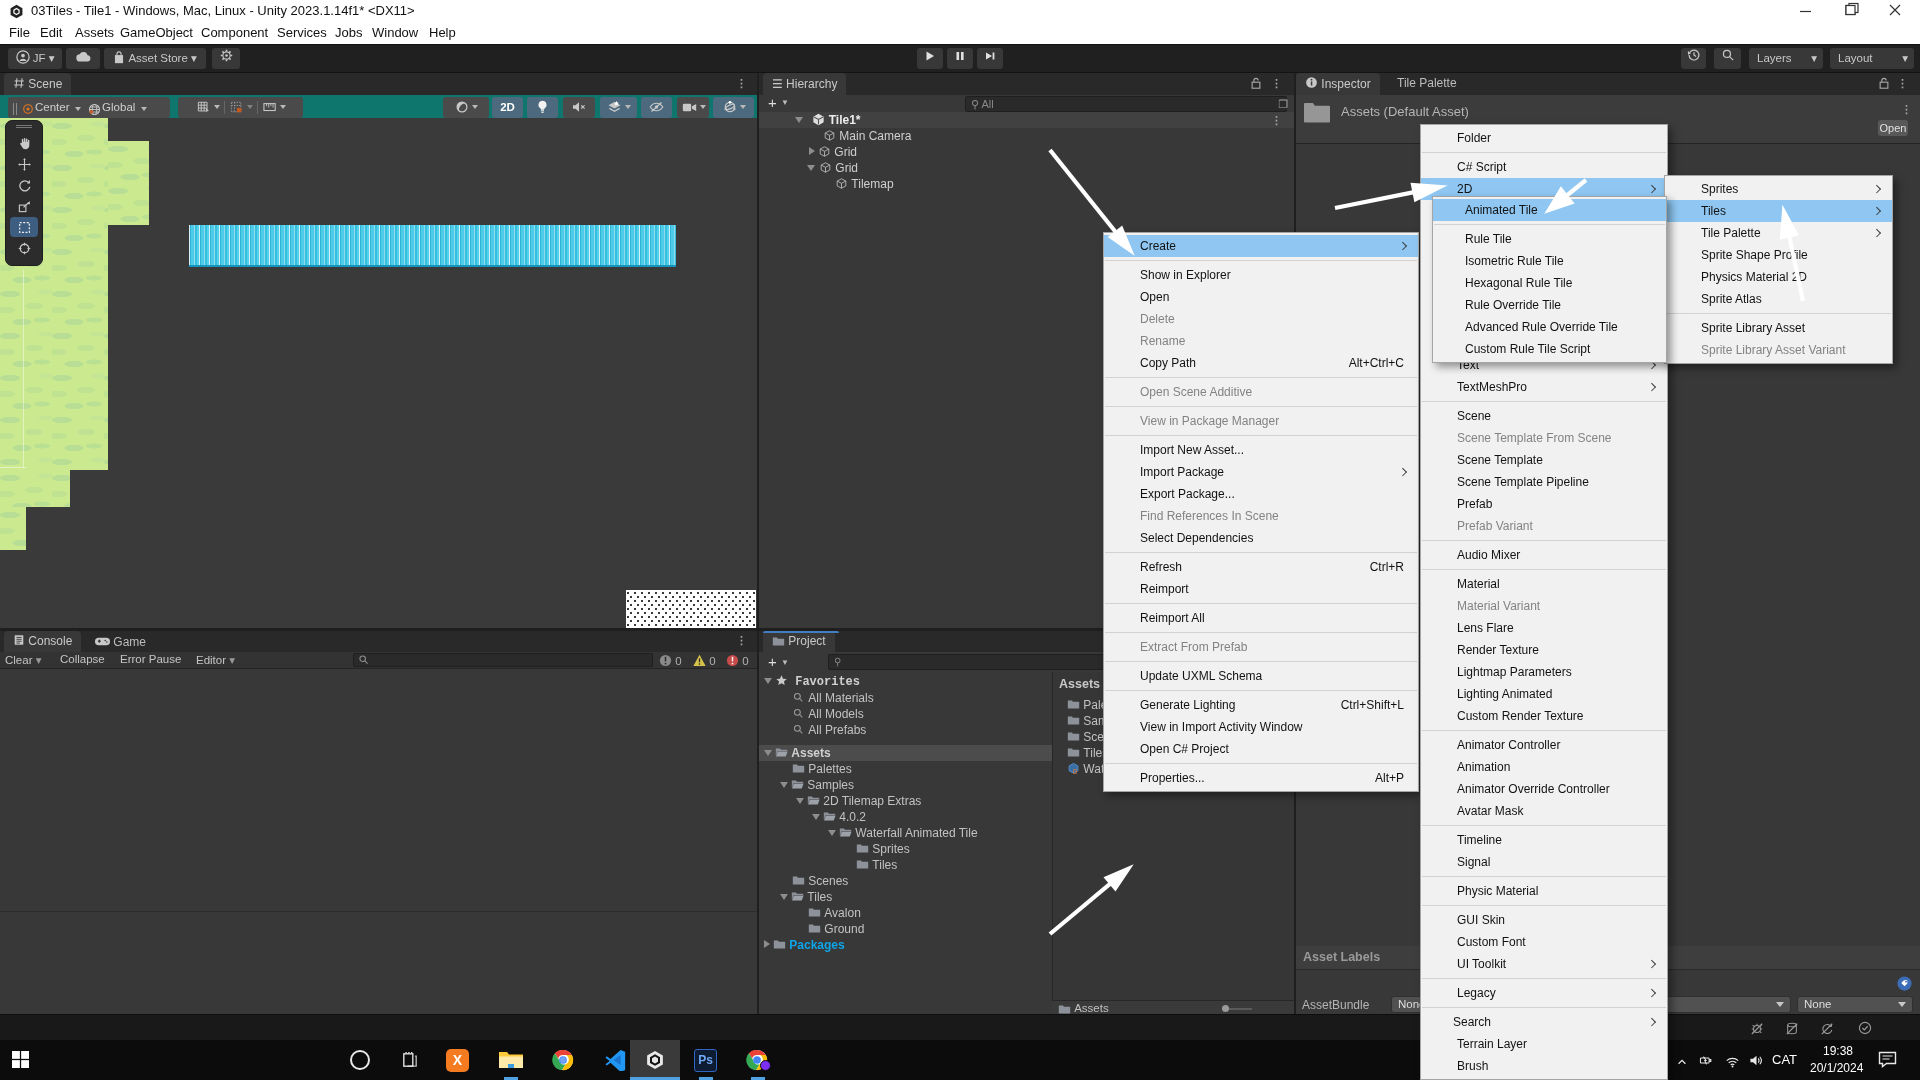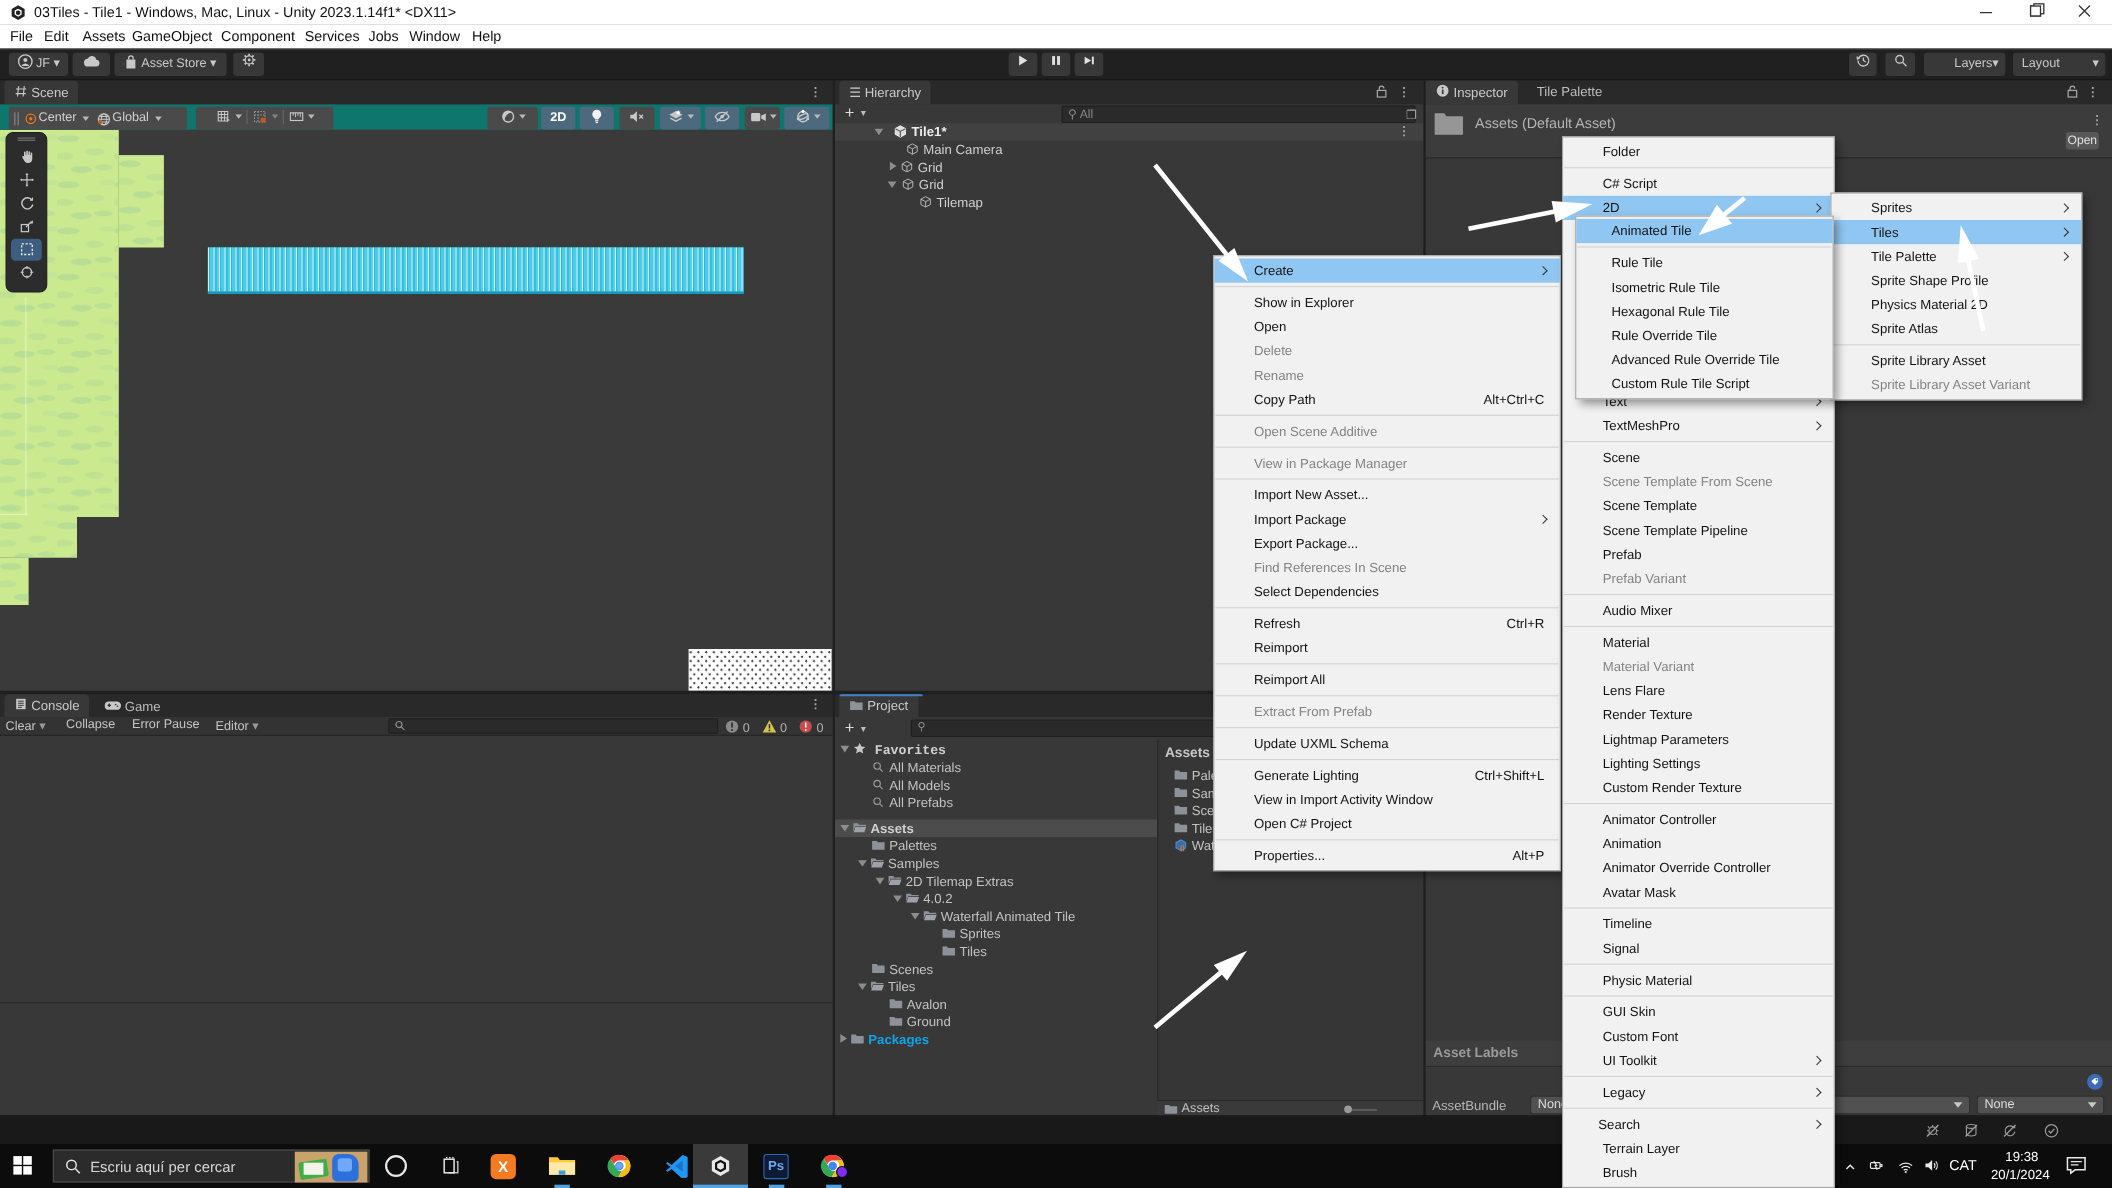--- a/index.html
+++ b/index.html
@@ -104,21 +104,21 @@
       </svg></div>
  <div class="tbtn" style="left:1681px;width:25px"><svg width="14" height="14" viewBox="0 0 16 16">
         <path d="M3.2 5.2A5.6 5.6 0 1 1 2.4 8" fill="none" stroke="#c8c8c8" stroke-width="1.4"></path>
         <path fill="#c8c8c8" d="M1 3.4 4.6 6 1.2 7.6z"></path>
         <path d="M8 4.8V8l2.4 1.6" fill="none" stroke="#c8c8c8" stroke-width="1.4"></path>
       </svg></div>
  <div class="tbtn" style="left:1714px;width:27px"><svg width="14" height="14" viewBox="0 0 16 16">
         <circle cx="6.8" cy="6.8" r="4" fill="none" stroke="#c8c8c8" stroke-width="1.4"></circle>
         <path d="m9.9 9.9 4 4" fill="none" stroke="#c8c8c8" stroke-width="1.4"></path>
       </svg></div>
- <div class="tbtn" style="left:1749px;width:74px;text-align:right;padding-left:8px">Layers<span style="float:right;margin-right:6px">▾</span></div>
+ <div class="tbtn" style="left:1749px;width:74px;text-align:left;padding-left:8px">Layers<span style="float:right;margin-right:6px">▾</span></div>
  <div class="tbtn" style="left:1830px;width:84px;text-align:left;padding-left:8px">Layout<span style="float:right;margin-right:6px">▾</span></div>
 </div>
 
 <div class="tabbar" style="left:0;top:73px;width:757px;height:22px">
  <div class="tab" style="left:4px"><svg width="12" height="12" viewBox="0 0 14 14">
         <g stroke="#c8c8c8" stroke-width="1.2">
           <path d="M4.6 1.5 3.4 12.5M10.6 1.5 9.4 12.5M1.8 4.6h10.8M1.4 9.4h10.8"></path>
         </g>
       </svg><span style="vertical-align:1px">&nbsp;Scene</span></div>
  <span class="dots3 abs" style="right:10px;top:4px">⋮</span>
@@ -512,35 +512,20 @@
 
 <div id="taskbar" class="panel" style="left:0;top:1040px;width:1920px;height:40px;background:#0c0c0c;z-index:40">
  <svg class="abs" style="left:12px;top:11px" width="17" height="17" viewBox="0 0 16 16">
       <g fill="#fff">
         <rect x="0" y="0" width="7.4" height="7.4"></rect>
         <rect x="8.6" y="0" width="7.4" height="7.4"></rect>
         <rect x="0" y="8.6" width="7.4" height="7.4"></rect>
         <rect x="8.6" y="8.6" width="7.4" height="7.4"></rect>
       </g>
     </svg>
- <div class="abs" style="left:48px;top:5px;width:288px;height:30px;background:#2b2b2b;border:1px solid #4d4d4d">
-  <svg class="abs" style="left:10px;top:7px" width="15" height="15" viewBox="0 0 16 16">
-        <g fill="none" stroke="#e8e8e8" stroke-width="1.4">
-          <circle cx="6.4" cy="6.4" r="4.6"></circle>
-          <path d="m10 10 4.4 4.4"></path>
-        </g>
-      </svg>
-  <span class="abs" style="left:33px;top:7px;color:#d6d6d6;font-size:13.5px">Escriu aquí per cercar</span>
-  <div class="abs" style="right:1px;top:1px;width:66px;height:28px;background:#caa36b;overflow:hidden">
-    <div class="abs" style="left:4px;top:8px;width:26px;height:16px;background:#3fae49;border-radius:2px;transform:rotate(-8deg)"></div>
-    <div class="abs" style="left:8px;top:10px;width:18px;height:11px;background:#f3f3e9"></div>
-    <div class="abs" style="left:34px;top:2px;width:24px;height:25px;background:#2d6fdb;border-radius:6px 10px 4px 4px"></div>
-    <div class="abs" style="left:39px;top:6px;width:13px;height:12px;background:#6ea8f7;border-radius:3px"></div>
-  </div>
- </div>
  <div class="abs" style="left:350px;top:10px;width:20px;height:20px;border:2px solid #e8e8e8;border-radius:50%"></div>
  <svg class="abs" style="left:401px;top:11px" width="18" height="18" viewBox="0 0 16 16">
       <g fill="none" stroke="#e8e8e8" stroke-width="1.2">
         <rect x="2.5" y="2.5" width="8" height="11"></rect>
         <path d="M12.5 4.5h1v9h-7.5" opacity=".8"></path>
         <path d="M4.5 0.8v1M7 0.8v1M9.5 0.8v1"></path>
       </g>
     </svg>
  <div class="abs" style="left:446px;top:9px;width:23px;height:23px;background:#f57b20;border-radius:5px;color:#fff;font-weight:bold;text-align:center;line-height:23px;font-size:14px">X</div>
  <svg class="abs" style="left:499px;top:10px" width="24" height="20" viewBox="0 0 24 20">
@@ -674,21 +659,21 @@
     <div class="mi" style="padding-left:36px">Prefab</div>
     <div class="mi dis" style="padding-left:36px">Prefab Variant</div>
     <div class="msep"></div>
     <div class="mi" style="padding-left:36px">Audio Mixer</div>
     <div class="msep"></div>
     <div class="mi" style="padding-left:36px">Material</div>
     <div class="mi dis" style="padding-left:36px">Material Variant</div>
     <div class="mi" style="padding-left:36px">Lens Flare</div>
     <div class="mi" style="padding-left:36px">Render Texture</div>
     <div class="mi" style="padding-left:36px">Lightmap Parameters</div>
-    <div class="mi" style="padding-left:36px">Lighting Settings</div>
+    <div class="mi" style="padding-left:36px">Lighting Animated</div>
     <div class="mi" style="padding-left:36px">Custom Render Texture</div>
     <div class="msep"></div>
     <div class="mi" style="padding-left:36px">Animator Controller</div>
     <div class="mi" style="padding-left:36px">Animation</div>
     <div class="mi" style="padding-left:36px">Animator Override Controller</div>
     <div class="mi" style="padding-left:36px">Avatar Mask</div>
     <div class="msep"></div>
     <div class="mi" style="padding-left:36px">Timeline</div>
     <div class="mi" style="padding-left:36px">Signal</div>
     <div class="msep"></div>

